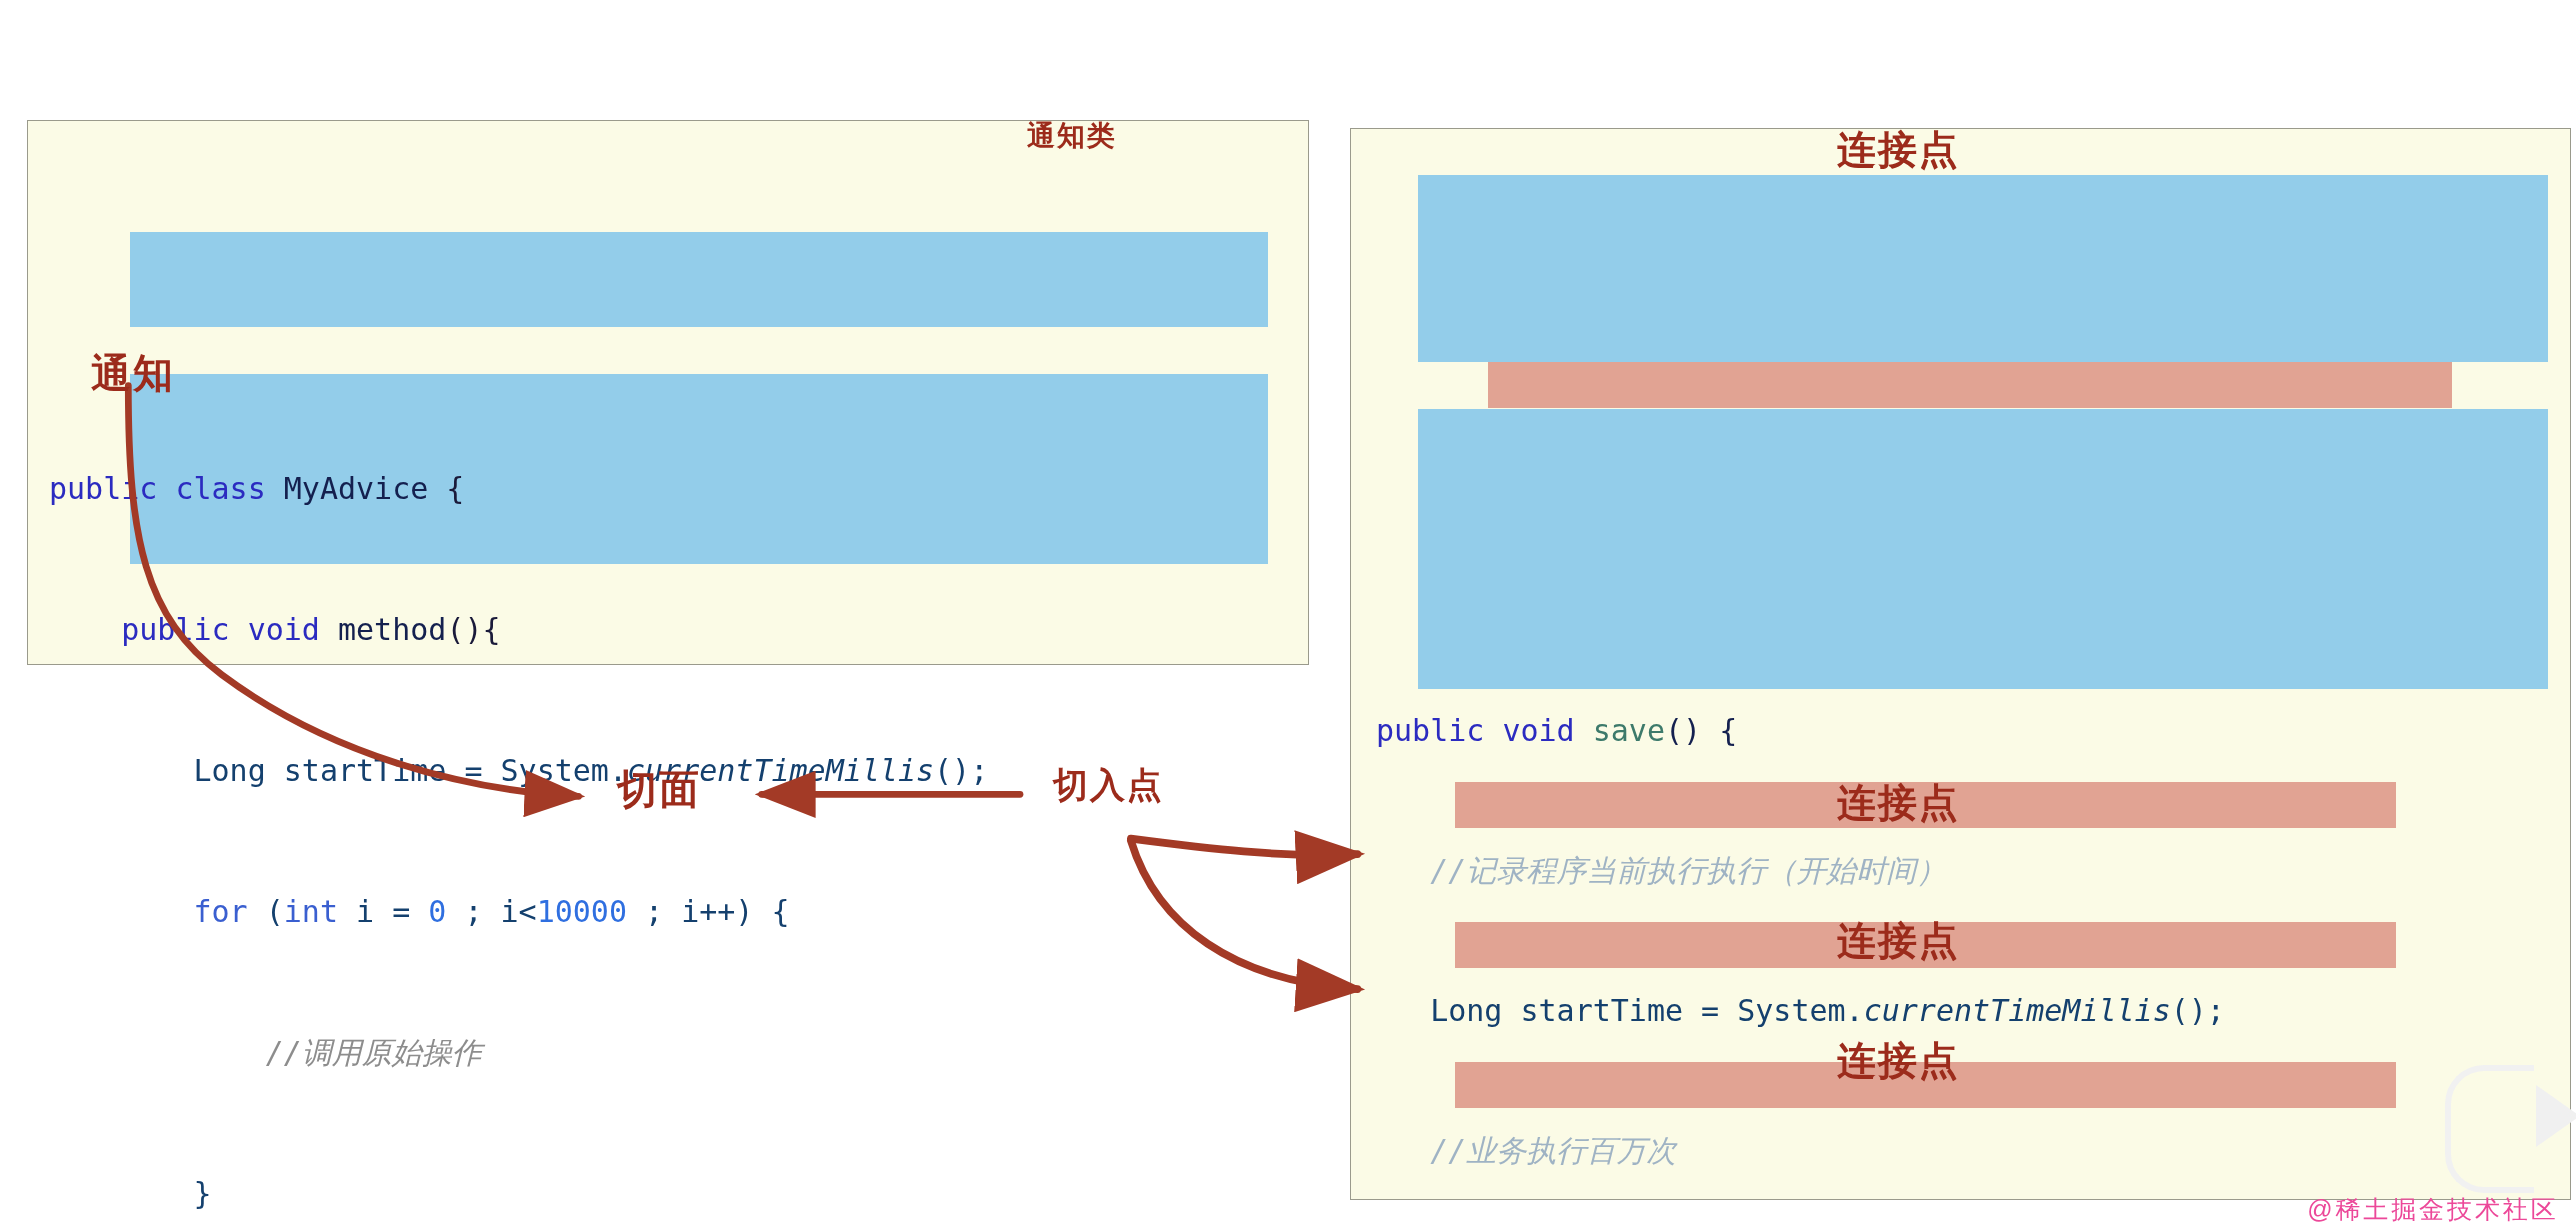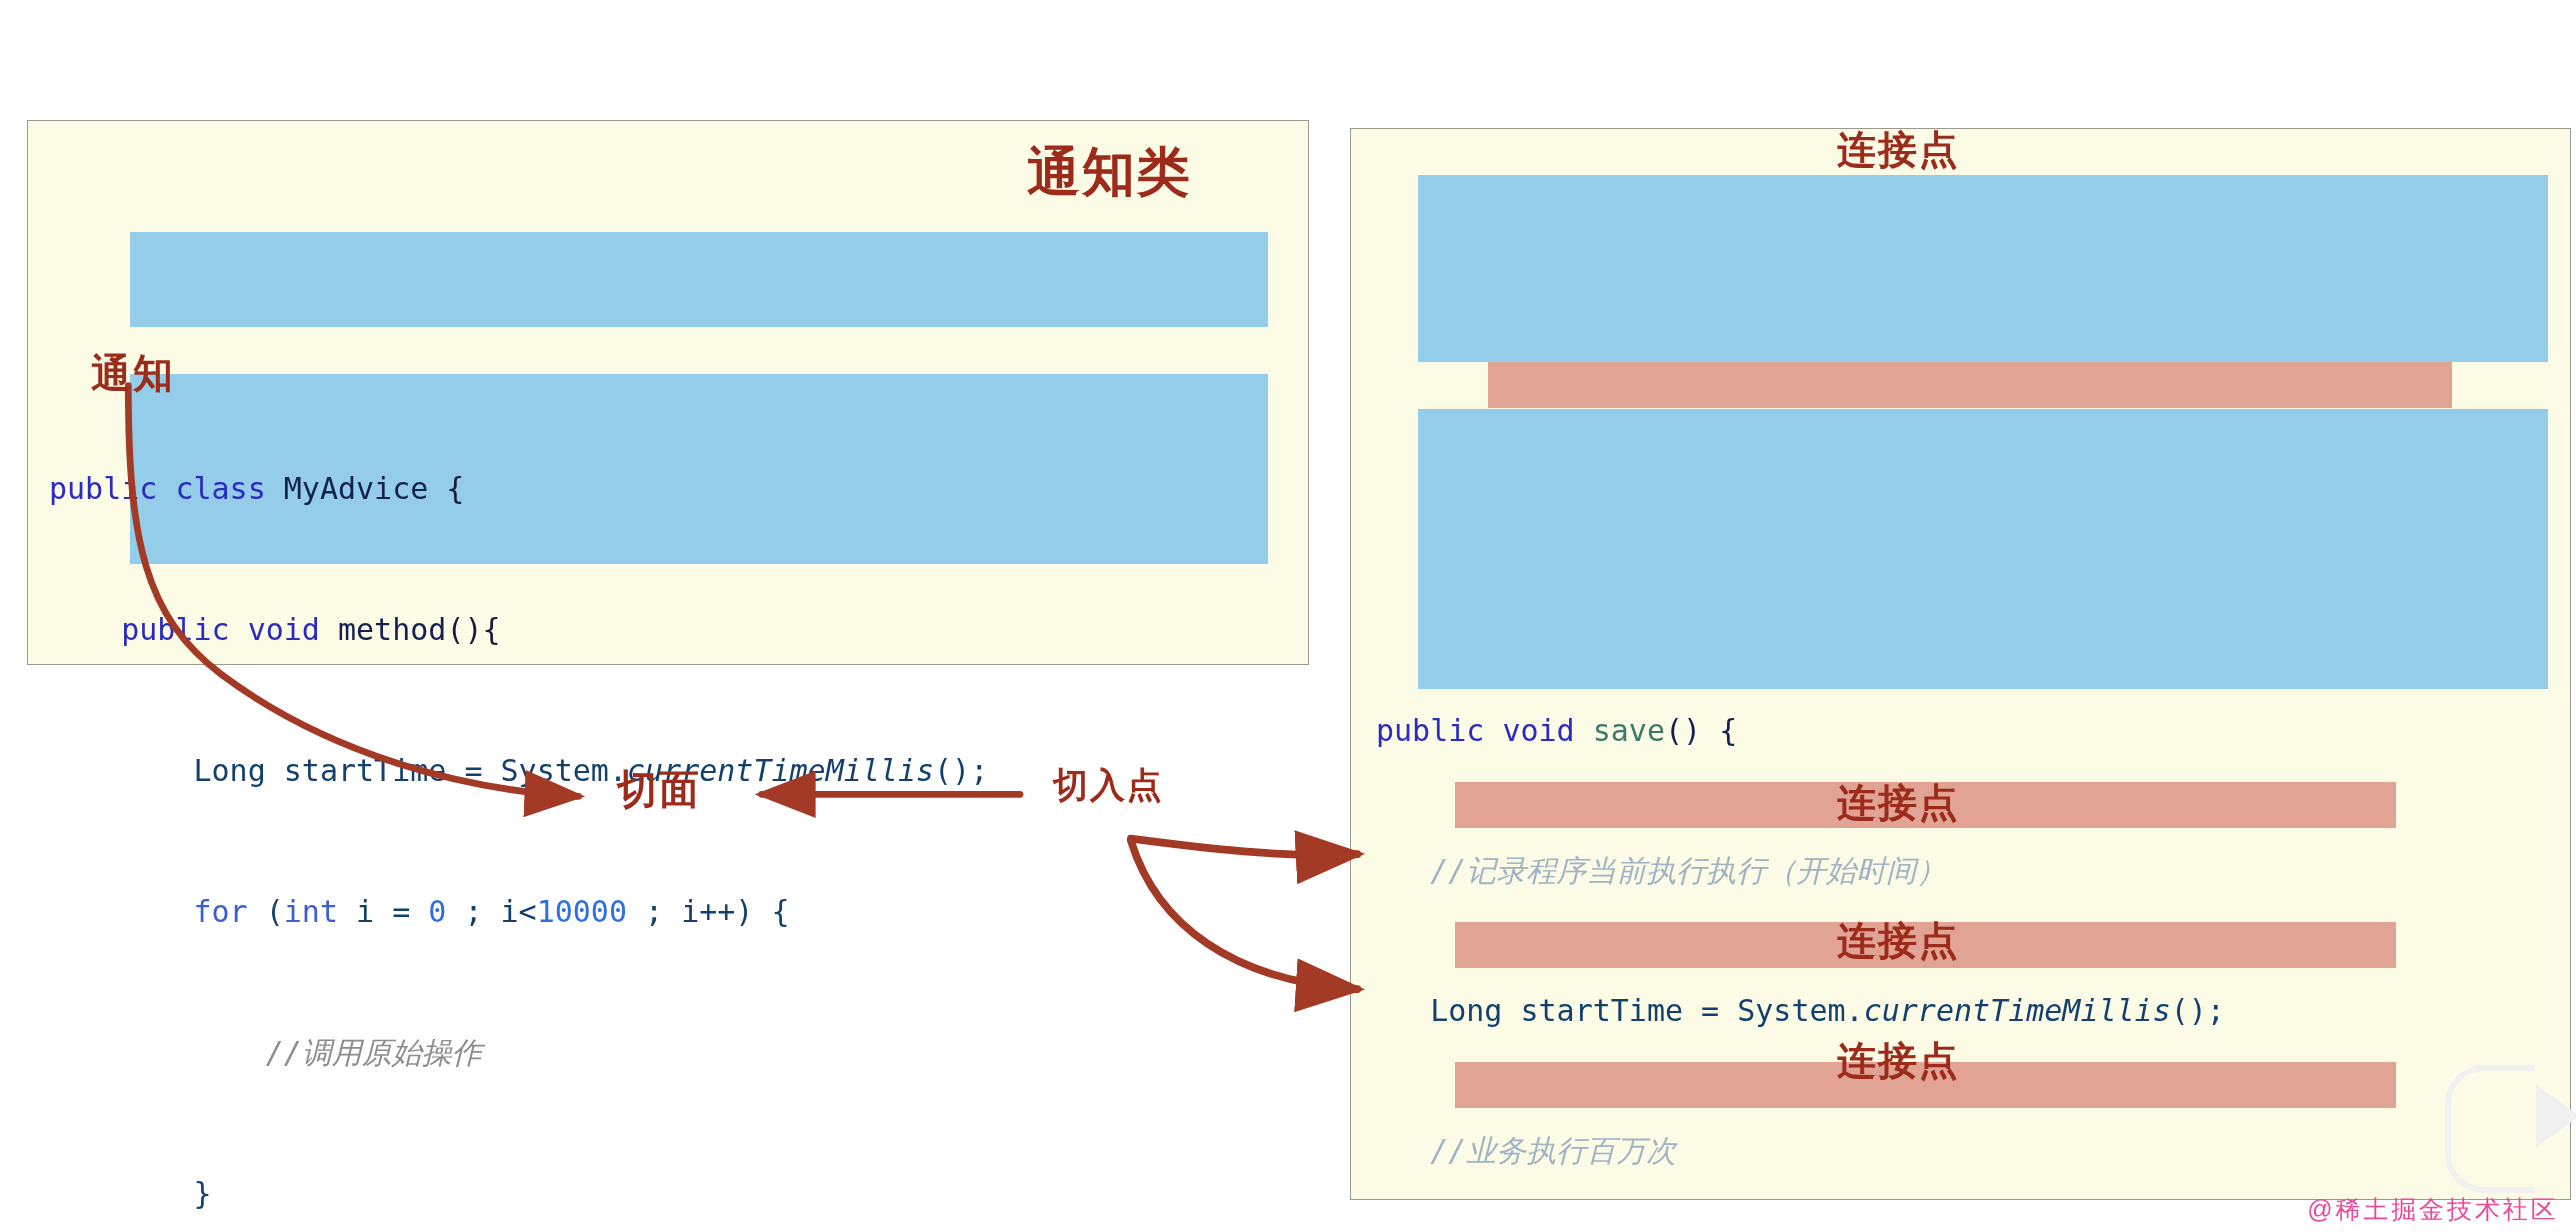--- a/index.html
+++ b/index.html
@@ -56,21 +56,21 @@
   .cnlabel{
     position:absolute;
     font-family:"DejaVu Sans","Liberation Sans",sans-serif;
     font-weight:bold;
     color:#9c2b1b;
     letter-spacing:1.9px;
     z-index:30;
     white-space:nowrap;
   }
 
-  #lbl-notice-class{left:1027px;top:137px;font-size:53px;}
+  #lbl-notice-class{left:1027px;top:117px;font-size:28px;}
   #lbl-notice{left:91px;top:328px;font-size:40px;margin-top:18px;}
   #lbl-aspect{left:617px;top:762px;font-size:40px;}
   #lbl-pointcut{left:1053px;top:762px;font-size:35px;}
   #lbl-jp-1{left:1837px;top:123px;font-size:39px;}
   #lbl-jp-2{left:1837px;top:776px;font-size:39px;}
   #lbl-jp-3{left:1837px;top:914px;font-size:39px;}
   #lbl-jp-4{left:1837px;top:1034px;font-size:39px;}
 
   svg.arrows{position:absolute;left:0;top:0;width:2576px;height:1232px;z-index:25;pointer-events:none;}
 

